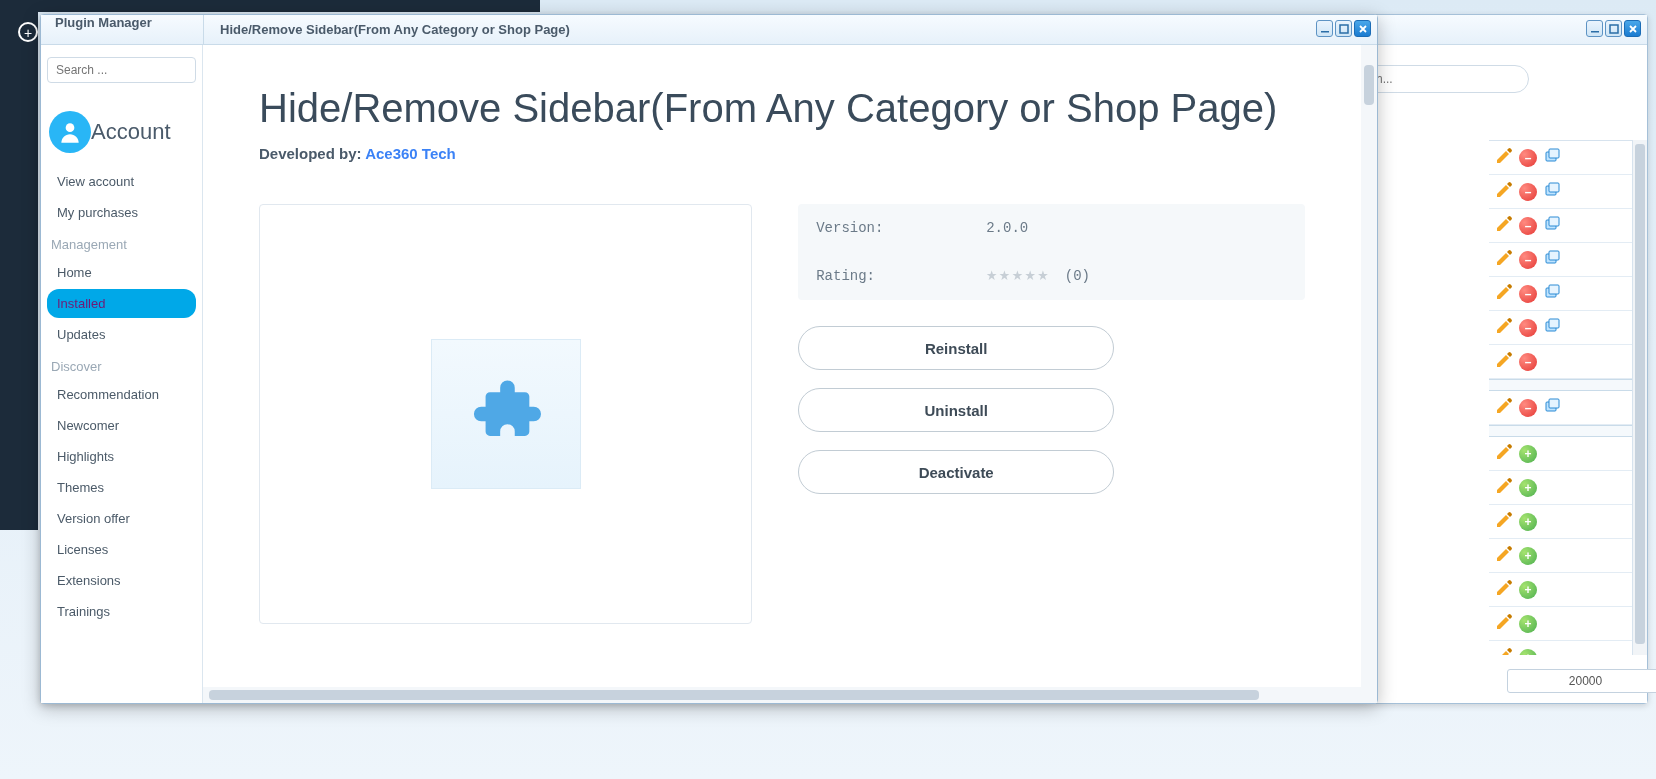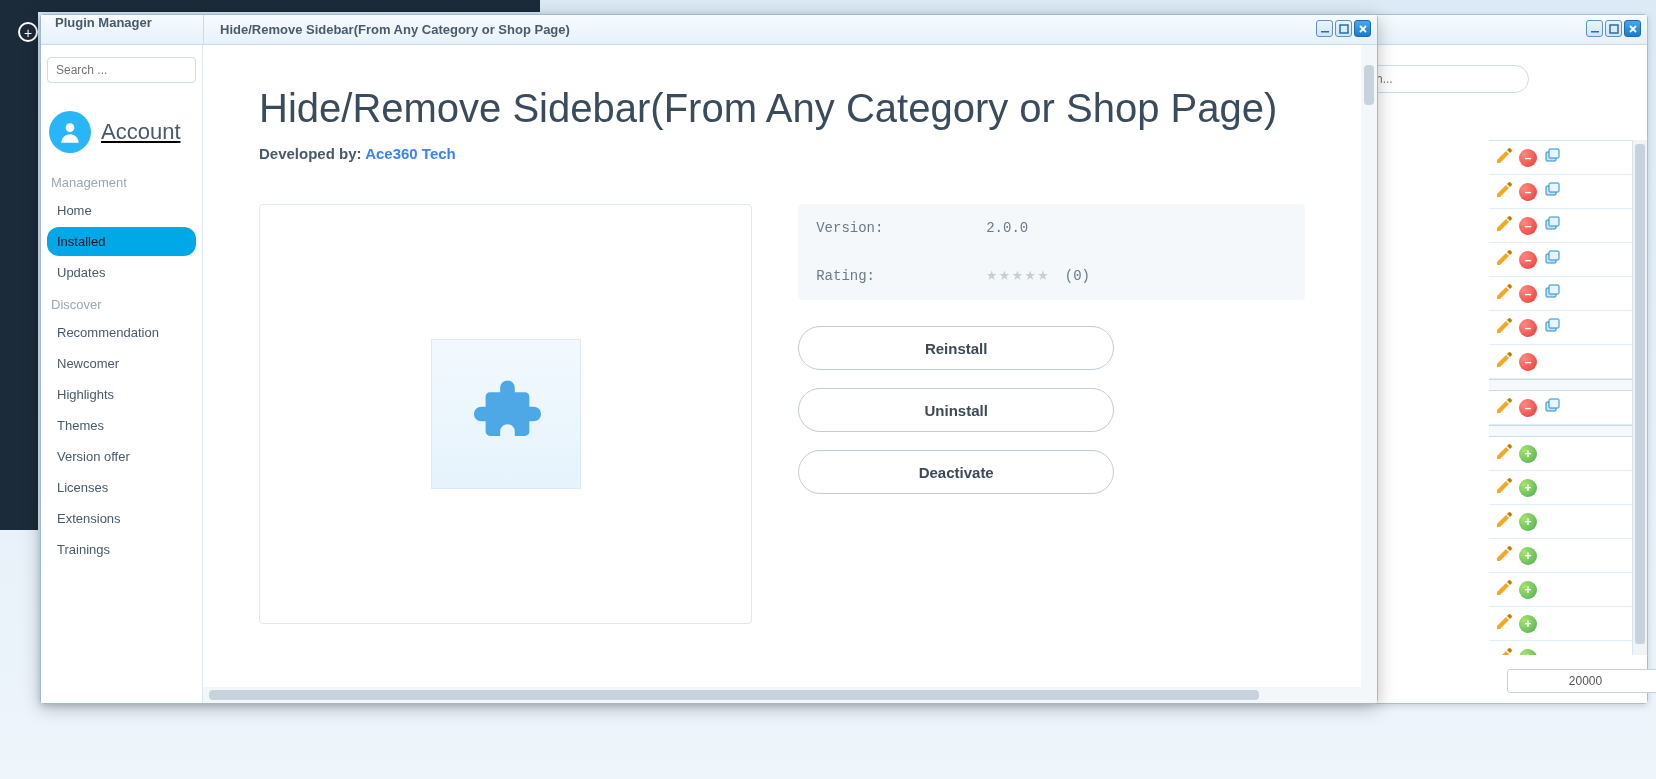--- a/index.html
+++ b/index.html
@@ -195,23 +195,22 @@
   .pm-search {
     width: 100%; height: 26px;
     border: 1px solid #cfdbe6;
     border-radius: 4px;
     padding: 0 8px;
     font-size: 12px;
     color: #9aa8b5;
     margin-bottom: 28px;
   }
   .account-head {
-    display:flex; align-items:center; gap:10px;
+    display:flex; align-items:center; 
     margin: 0 0 14px 2px;
-    text-decoration: underline;
   }
   .avatar {
     width: 42px; height: 42px; border-radius: 50%;
     background: #29b6f6;
     display:flex;align-items:center;justify-content:center;
   }
   .avatar svg { width: 26px; height: 26px; fill:#fff;}
   .account-head .lbl { font-size: 22px; color:#4a5a6a; }
 
   .pm-group {
@@ -222,21 +221,21 @@
     display:block;
     font-size: 13px;
     color:#4b5a68;
     padding: 7px 10px;
     border-radius: 12px;
     margin: 0 0 2px 0;
     cursor: pointer;
   }
   .pm-item.active {
     background: #00a8e8;
-    color: #0f172a;
+    color: #701a75;
   }
 
   .pm-content {
     flex:1;
     position: relative;
     overflow: hidden;
   }
   .pm-content-inner {
     position:absolute;
     top:0;left:0;right:16px;bottom:16px;
@@ -533,20 +532,24 @@
       <div class="account-head">
         <div class="avatar">
           <svg viewBox="0 0 24 24">
               <circle cx="12" cy="8" r="4"></circle>
               <path d="M4 22c0-4.4 3.6-8 8-8s8 3.6 8 8"></path>
             </svg>
         </div>
         <div class="lbl">Account</div>
       </div>
 
+      <div id="acct-items">
+          <a class="pm-item">View account</a>
+          <a class="pm-item">My purchases</a>
+        </div>
 
       <div class="pm-group">Management</div>
       <div id="mgmt-items">
           <a class="pm-item">Home</a>
           <a class="pm-item active">Installed</a>
           <a class="pm-item">Updates</a>
         </div>
 
       <div class="pm-group">Discover</div>
       <div id="disc-items">

